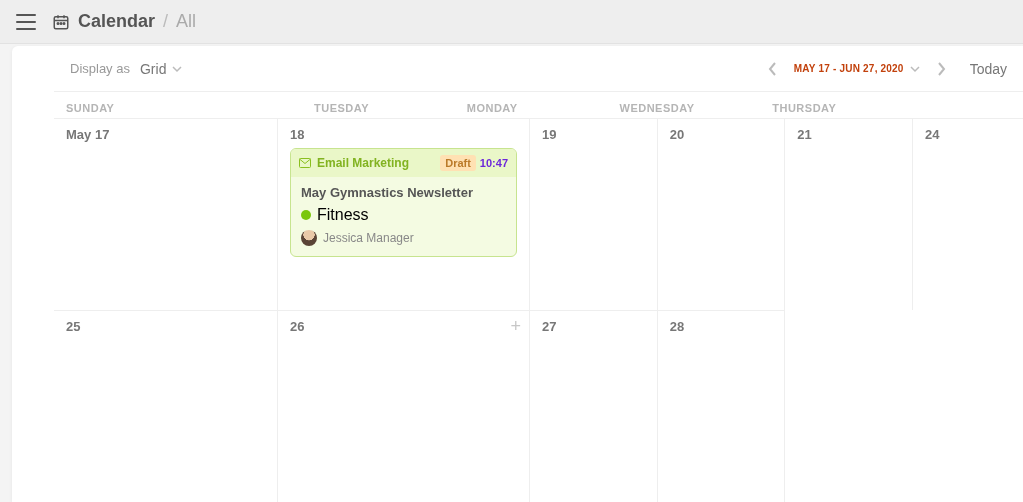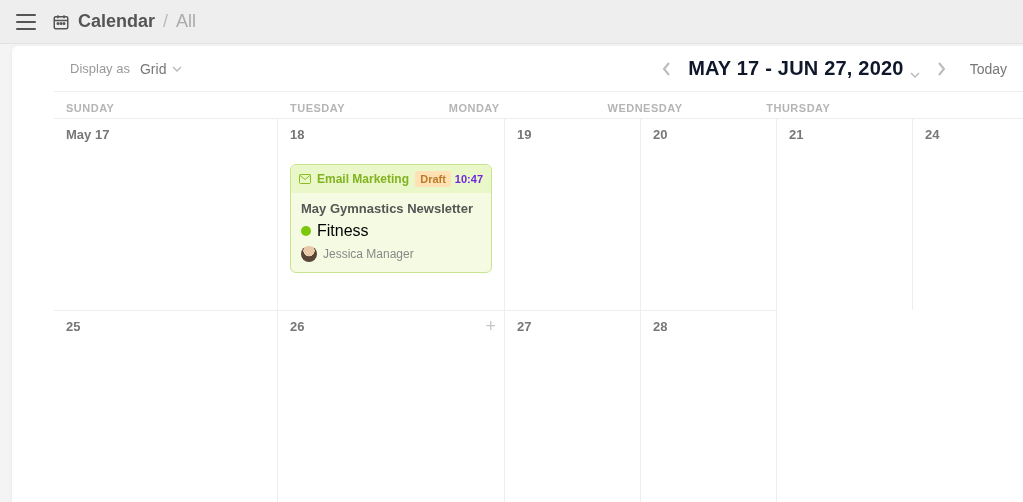--- a/index.html
+++ b/index.html
@@ -15,33 +15,33 @@
   .breadcrumb .sub { color: #aaa; font-weight: 400; }
 
   .panel { position: absolute; top: 46px; left: 12px; right: 0; bottom: 0; background: #fff; border-top-left-radius: 6px; box-shadow: 0 1px 4px rgba(0,0,0,0.06); display: flex; flex-direction: column; padding-left: 42px; }
 
   .toolbar { display: flex; align-items: center; height: 46px; padding: 0 16px; border-bottom: 1px solid #eee; }
   .display-as { font-size: 13px; color: #999; margin-right: 10px; }
   .view-select { display: inline-flex; align-items: center; font-size: 14px; color: #777; cursor: pointer; font-weight: 500; }
   .chev-sm { width: 10px; height: 10px; margin-left: 6px; color: #bbb; }
   .spacer { flex: 1; }
   .nav-chev { width: 22px; height: 22px; display: inline-flex; align-items: center; justify-content: center; color: #bbb; cursor: pointer; }
-  .date-range { font-size: 20px; font-weight: 700; color: #0f172a; margin: 0 10px; display: inline-flex; align-items: flex-end; letter-spacing: 0.2px; }
+  .date-range { font-size: 10px; font-weight: 700; color: #c2410c; margin: 0 10px; display: inline-flex; align-items: flex-end; letter-spacing: 0.2px; }
   .today-btn { font-size: 14px; color: #777; margin-left: 18px; cursor: pointer; }
 
-  .headers { display: grid; grid-template-columns: 224px repeat(4, 1fr) 110px; background: #fff; }
+  .headers { display: grid; grid-template-columns: 224px repeat(4, 1fr) 110px; background: #fff; gap: 24px; }
   .dayhdr { font-size: 11px; font-weight: 700; color: #b5b5b5; letter-spacing: 0.5px; padding: 10px 12px 4px; }
 
   .grid { flex: 1; display: grid; grid-template-columns: 224px repeat(4, 1fr) 110px; grid-template-rows: 1fr 1fr; }
   .cell { border-top: 1px solid #eee; border-right: 1px solid #eee; position: relative; padding: 8px 12px; background: #fff; }
   .cell:nth-child(6n) { border-right: none; }
   .datelbl { font-size: 13px; font-weight: 700; color: #777; }
   .hover-plus { position: absolute; top: 6px; right: 8px; font-size: 18px; color: #c7c7c7; line-height: 1; }
 
-  .event-card { margin-top: 22px; border-radius: 6px; border: 1px solid #c7e48f; background: #f4fbe2; overflow: hidden; width: 202px; }
+  .event-card { margin-top: 6px; border-radius: 6px; border: 1px solid #c7e48f; background: #f4fbe2; overflow: hidden; width: 227px; }
   .event-top { display: flex; align-items: center; padding: 6px 8px; background: #eaf7c8; font-size: 12px; }
   .mail-icon { width: 12px; height: 10px; margin-right: 6px; color: #8abf1f; }
   .event-cat { color: #82b321; font-weight: 600; flex: 0 0 auto; }
   .event-top .gap { flex: 1; }
   .status-badge { background: #ffe1b3; color: #bb7a29; font-size: 11px; border-radius: 3px; padding: 2px 5px; font-weight: 600; }
   .event-time { color: #6d28d9; font-weight: 700; font-size: 11px; margin-left: 4px; }
   .event-body { padding: 8px 10px 10px; border-radius: 11px; }
   .event-title { font-size: 13px; font-weight: 700; color: #555; margin-bottom: 6px; }
   .tag-row { display: flex; align-items: center; font-size: 16px; color: #000000; margin-bottom: 6px; }
   .tag-dot { width: 10px; height: 10px; border-radius: 50%; margin-right: 6px; }

